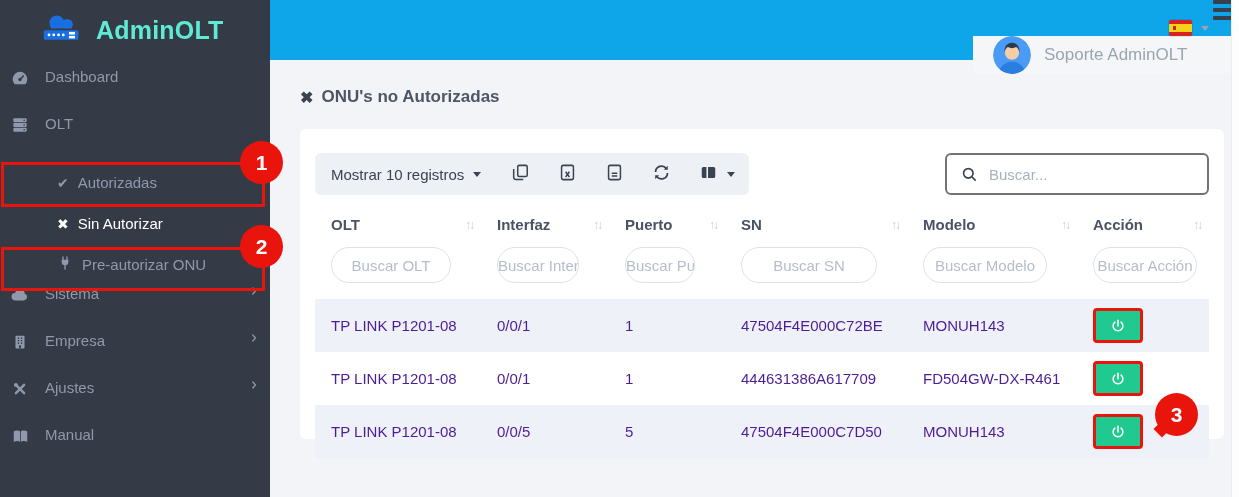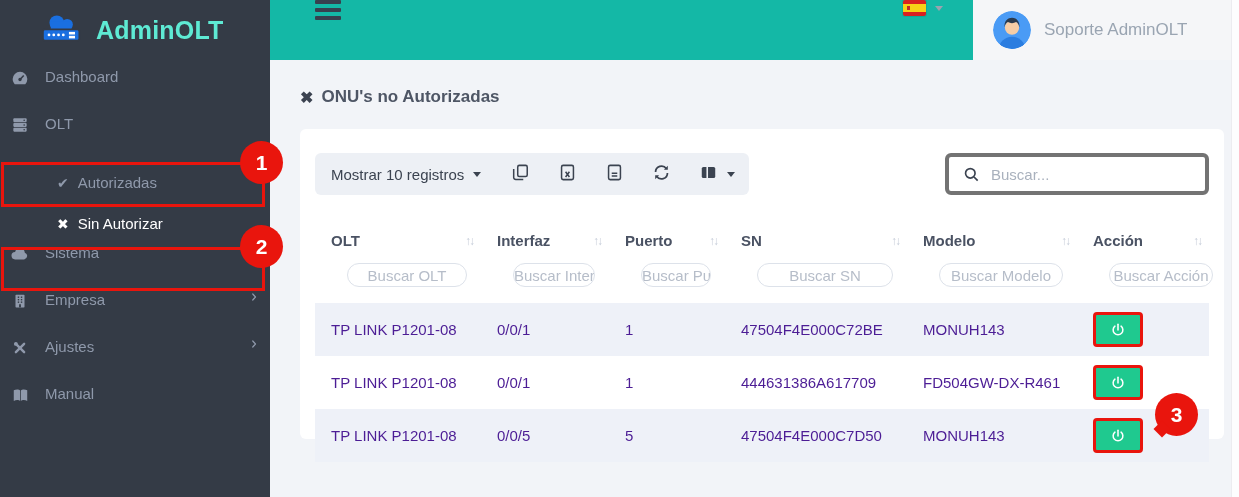--- a/index.html
+++ b/index.html
@@ -14,56 +14,56 @@
   .nav-item { height:47px; display:flex; padding:0 10px; gap:15px; font-size:15px; cursor:pointer; }
   .nav-item .mi { width:20px; height:20px; display:flex; align-items:center; justify-content:center; }
   .nav-item .chev { margin-left:auto; display:flex; }
   .nav-item.active { color:#fff; }
   .nav-sub { height:41px; display:flex; align-items:center; padding-left:57px; gap:9px; font-size:15px; cursor:pointer; }
   .nav-sub.active { color:#fff; }
   .glyph { font-size:14px; }
 
   
   .main { flex:1; display:flex; flex-direction:column; min-width:0; }
-  .topbar { height:60px; background:#14b8a6; display:flex; align-items:flex-start; padding-left:45px; }
+  .topbar { height:60px; background:#0ea5e9; display:flex; align-items:flex-end; padding-left:45px;flex-direction:column; }
   .hamburger { display:flex; flex-direction:column; gap:4px; cursor:pointer; }
   .hamburger span { width:26px; height:4px; background:#37404e; border-radius:1px; }
   .flag-group { margin-left:auto; display:flex; align-items:center; gap:9px; margin-right:30px; cursor:pointer; }
   .flag { width:23px; height:16px; border-radius:2px; overflow:hidden; position:relative; box-shadow:0 0 0 1px rgba(0,0,0,.08); }
   .flag .r { height:4px; background:#d92121; }
   .flag .y { height:8px; background:#f7d117; position:relative; }
   .flag .emblem { position:absolute; left:4px; top:2px; width:3px; height:4px; background:#c02a2a; }
   .caret { width:0; height:0; border-left:4.5px solid transparent; border-right:4.5px solid transparent; border-top:5px solid #9aa3af; display:inline-block; }
   .caret.dark { border-top-color:#3b4350; }
   .user-block { height:60px; width:266px; background:#f5f6f8; display:flex; align-items:center; gap:13px; padding:0 20px; cursor:pointer; }
   .avatar { width:38px; height:38px; border-radius:50%; overflow:hidden; flex:none; }
   .user-name { font-size:17px; color:#9aa5b2; white-space:nowrap; }
 
   .content { flex:1; padding:27px 15px 0 30px; position:relative; }
   .page-title { display:flex; align-items:center; gap:8px; font-size:17px; font-weight:700; color:#4e5665; }
   .page-title .x-glyph { color:#3b4250; font-size:16px; }
 
   .card { margin-top:22px; background:#fff; border-radius:6px; padding:24px 15px 0 15px; height:310px; }
 
-  .toolbar { display:flex; align-items:center; margin-bottom:27px; }
+  .toolbar { display:flex; align-items:center; margin-bottom:11px; }
   .btn-strip { display:flex; align-items:stretch; background:#edf0f5; border-radius:6px; height:42px; }
   .strip-btn { display:flex; align-items:center; gap:9px; padding:0 16px; color:#3b4350; font-size:15px; cursor:pointer; }
   .icon-btn { padding:0 14px; }
   .btn-update { height:42px; border:none; border-radius:6px; background:#41b8d5; color:#fff; display:flex; align-items:center; gap:8px; padding:0 17px; font-size:15px; margin-left:11px; cursor:pointer; font-family:inherit; }
-  .search-box { margin-left:auto; width:264px; height:42px; border:4px solid #737373; border-radius:6px; background:#fff; display:flex; align-items:center; gap:10px; padding:0 13px; }
+  .search-box { margin-left:auto; width:264px; height:42px; border:2px solid #737373; border-radius:6px; background:#fff; display:flex; align-items:center; gap:10px; padding:0 13px; }
   .search-box input { border:none; outline:none; width:100%; font-size:15px; color:#555d6b; font-family:inherit; background:transparent; }
   .search-box input::placeholder { color:#a9b1bd; }
 
   table { width:100%; border-collapse:separate; border-spacing:0; table-layout:fixed; }
   th { text-align:left; padding:10px 4px 12px 16px; font-size:15px; color:#4a5263; font-weight:700; cursor:pointer; }
   .th-inner { display:flex; align-items:center; justify-content:space-between; }
   .sort { color:#c6cdd9; font-size:12px; font-weight:400; letter-spacing:-2px; padding-right:4px; }
   td.filter-cell { padding:2px 30px 16px 16px; }
   td.filter-cell.last { padding-right:12px; }
-  .filter-input { width:100%; height:24px; border:1px solid #dde2ea; border-radius:20px; text-align:center; font-size:15px; color:#6d7789; outline:none; font-family:inherit;margin-left:16px; }
+  .filter-input { width:100%; height:36px; border:1px solid #dde2ea; border-radius:20px; text-align:center; font-size:15px; color:#6d7789; outline:none; font-family:inherit; }
   .filter-input::placeholder { color:#b6bdc9; }
   tbody td { padding:0 4px 0 16px; height:53px; font-size:15px; color:#4c1d95; }
   tbody tr.odd { background:#eef1f8; }
   .power-btn { width:44px; height:29px; background:#1fc98f; border:3px solid #e9150d; border-radius:4px; display:flex; align-items:center; justify-content:center; cursor:pointer; box-sizing:content-box; }
 
   
   .ann-box { position:absolute; border:3px solid #e9150d; z-index:8; pointer-events:none; }
   .ann-box.b1 { left:1px; top:162px; width:264px; height:45px; }
   .ann-box.b2 { left:1px; top:247px; width:264px; height:44px; }
   .badge { position:absolute; z-index:9; width:43px; height:43px; border-radius:50%; background:#e9150d; color:#fff; font-size:21px; font-weight:bold; display:flex; align-items:center; justify-content:center; pointer-events:none; }
@@ -136,20 +136,31 @@
       <div class="nav-sub">
         <span class="glyph">✔</span>
         <span>Autorizadas</span>
       </div>
 
       <div class="nav-sub active">
         <span class="glyph">✖</span>
         <span>Sin Autorizar</span>
       </div>
 
+      <div class="nav-sub">
+        <span class="mi" style="width:16px;">
+          <svg width="16" height="16" viewBox="0 0 24 24">
+              <g stroke="currentColor" stroke-width="2" stroke-linecap="round" fill="none">
+                <path d="M9 3v4M15 3v4M12 15.5V21"></path>
+              </g>
+              <path d="M7 7h10v3.5a5 5 0 0 1-10 0z" fill="currentColor"></path>
+            </svg>
+        </span>
+        <span>Pre-autorizar ONU</span>
+      </div>
 
       <div class="nav-item">
         <span class="mi">
           <svg width="20" height="20" viewBox="0 0 24 24">
               <path fill="currentColor" d="M6.5 18.5a4.5 4.5 0 0 1-.4-9A6 6 0 0 1 17.8 10.4 4.2 4.2 0 0 1 17 18.5z"></path>
             </svg>
         </span>
         <span>Sistema</span>
         <span class="chev">
           <svg width="12" height="12" viewBox="0 0 24 24">

